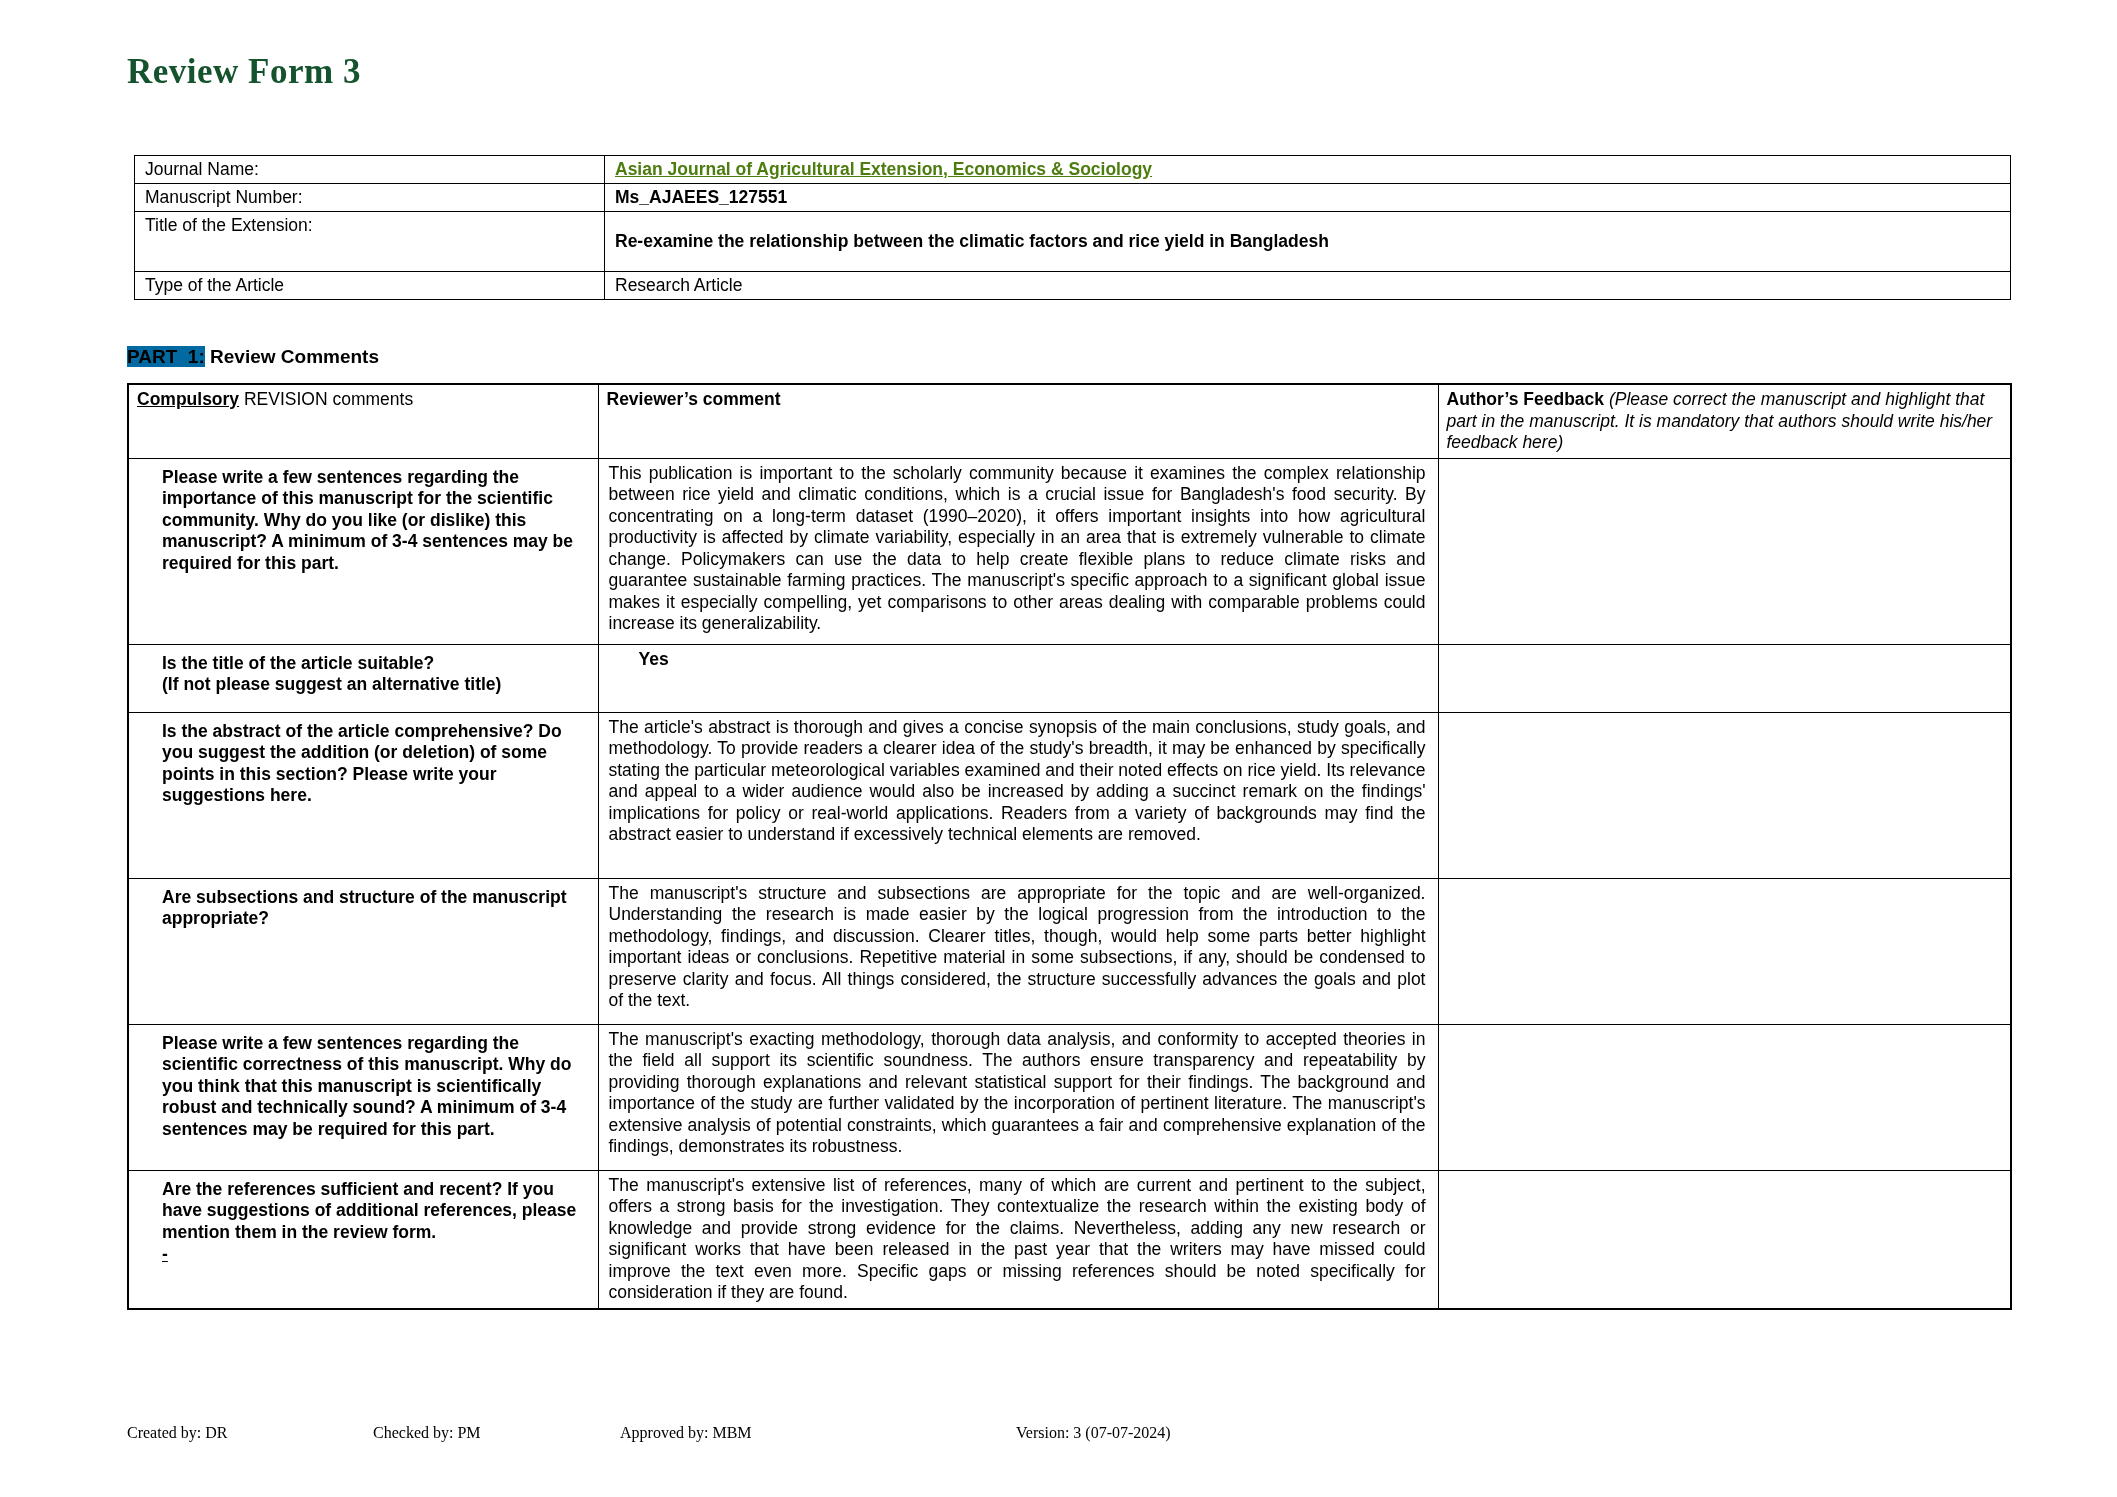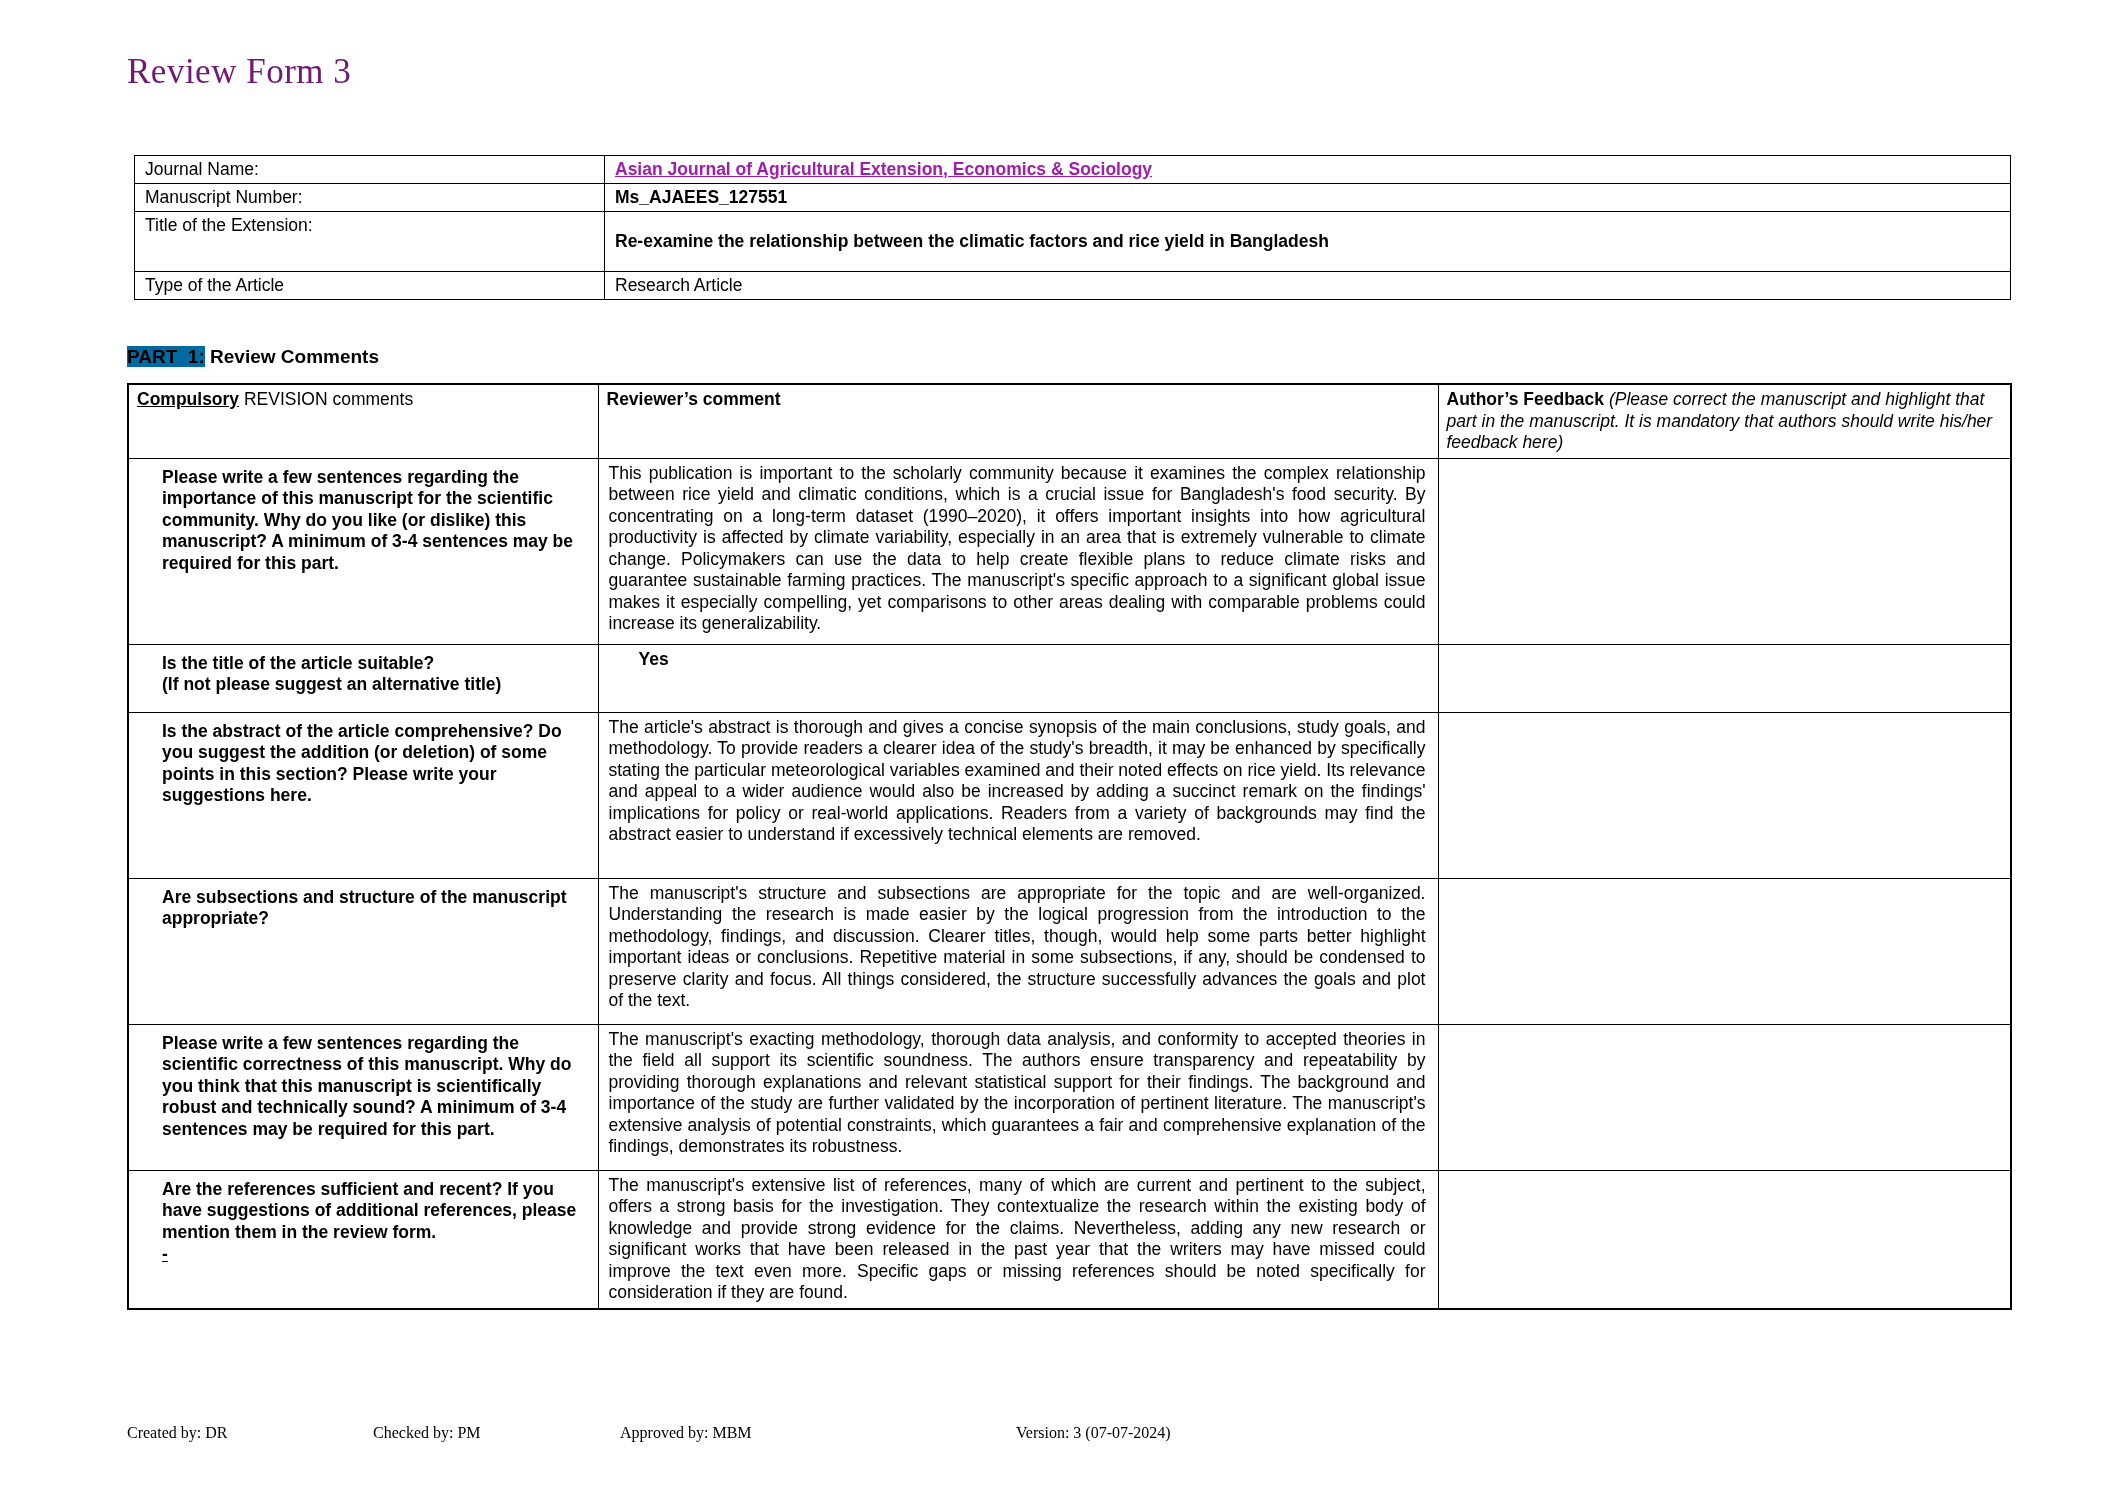--- a/index.html
+++ b/index.html
@@ -8,40 +8,40 @@
     width: 2117px; height: 1497px;
     font-family: "Liberation Sans", sans-serif;
     color: #000;
     position: relative;
   }
   .page { position: absolute; inset: 0; }
 
   .doc-title {
     position: absolute; left: 127px; top: 52px;
     font-family: "Liberation Serif", serif;
-    font-size: 35px; font-weight: normal; color: #701a75;
+    font-size: 35px; font-weight: bold; color: #14532d;
     letter-spacing: 0.5px;
   }
 
   table { border-collapse: collapse; table-layout: fixed; }
   td { border: 1px solid #000; vertical-align: top; }
 
   
   .info-table {
     position: absolute; left: 134px; top: 155px;
     width: 1876px; border: 1px solid #000; padding-left: 20px;
   }
   .info-table td { font-size: 17.5px; padding: 3px 8px 3px 10px; }
   .info-table .c-label { width: 470px; }
   .info-table .c-value { width: 1406px; }
   .info-table tr.r-sm  td { height: 27px; }
   .info-table tr.r-lg  td { height: 60px; }
   .info-table .val-mid { vertical-align: middle; }
   .journal-link {
-    color: #a21caf; font-weight: bold; text-decoration: underline;
+    color: #4d7c0f; font-weight: bold; text-decoration: underline;
     cursor: pointer;
   }
   .bold-val { font-weight: bold; }
 
   
   .part-heading {
     position: absolute; left: 127px; top: 346px;
     font-size: 19px; font-weight: bold;
   }
   .part-highlight { background: #0369a1; white-space: pre; }

